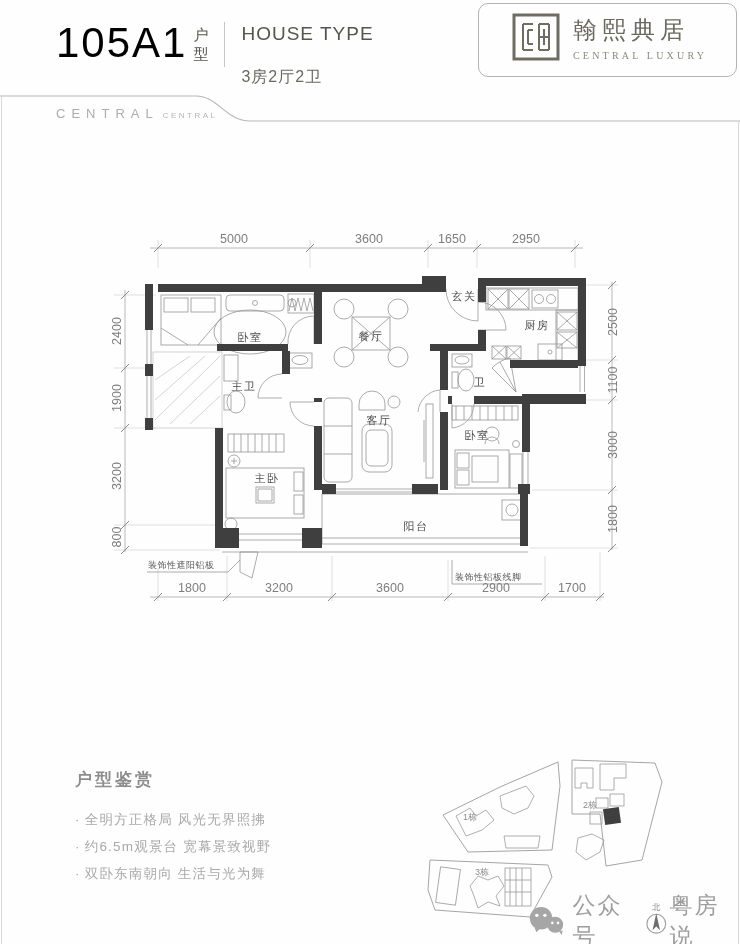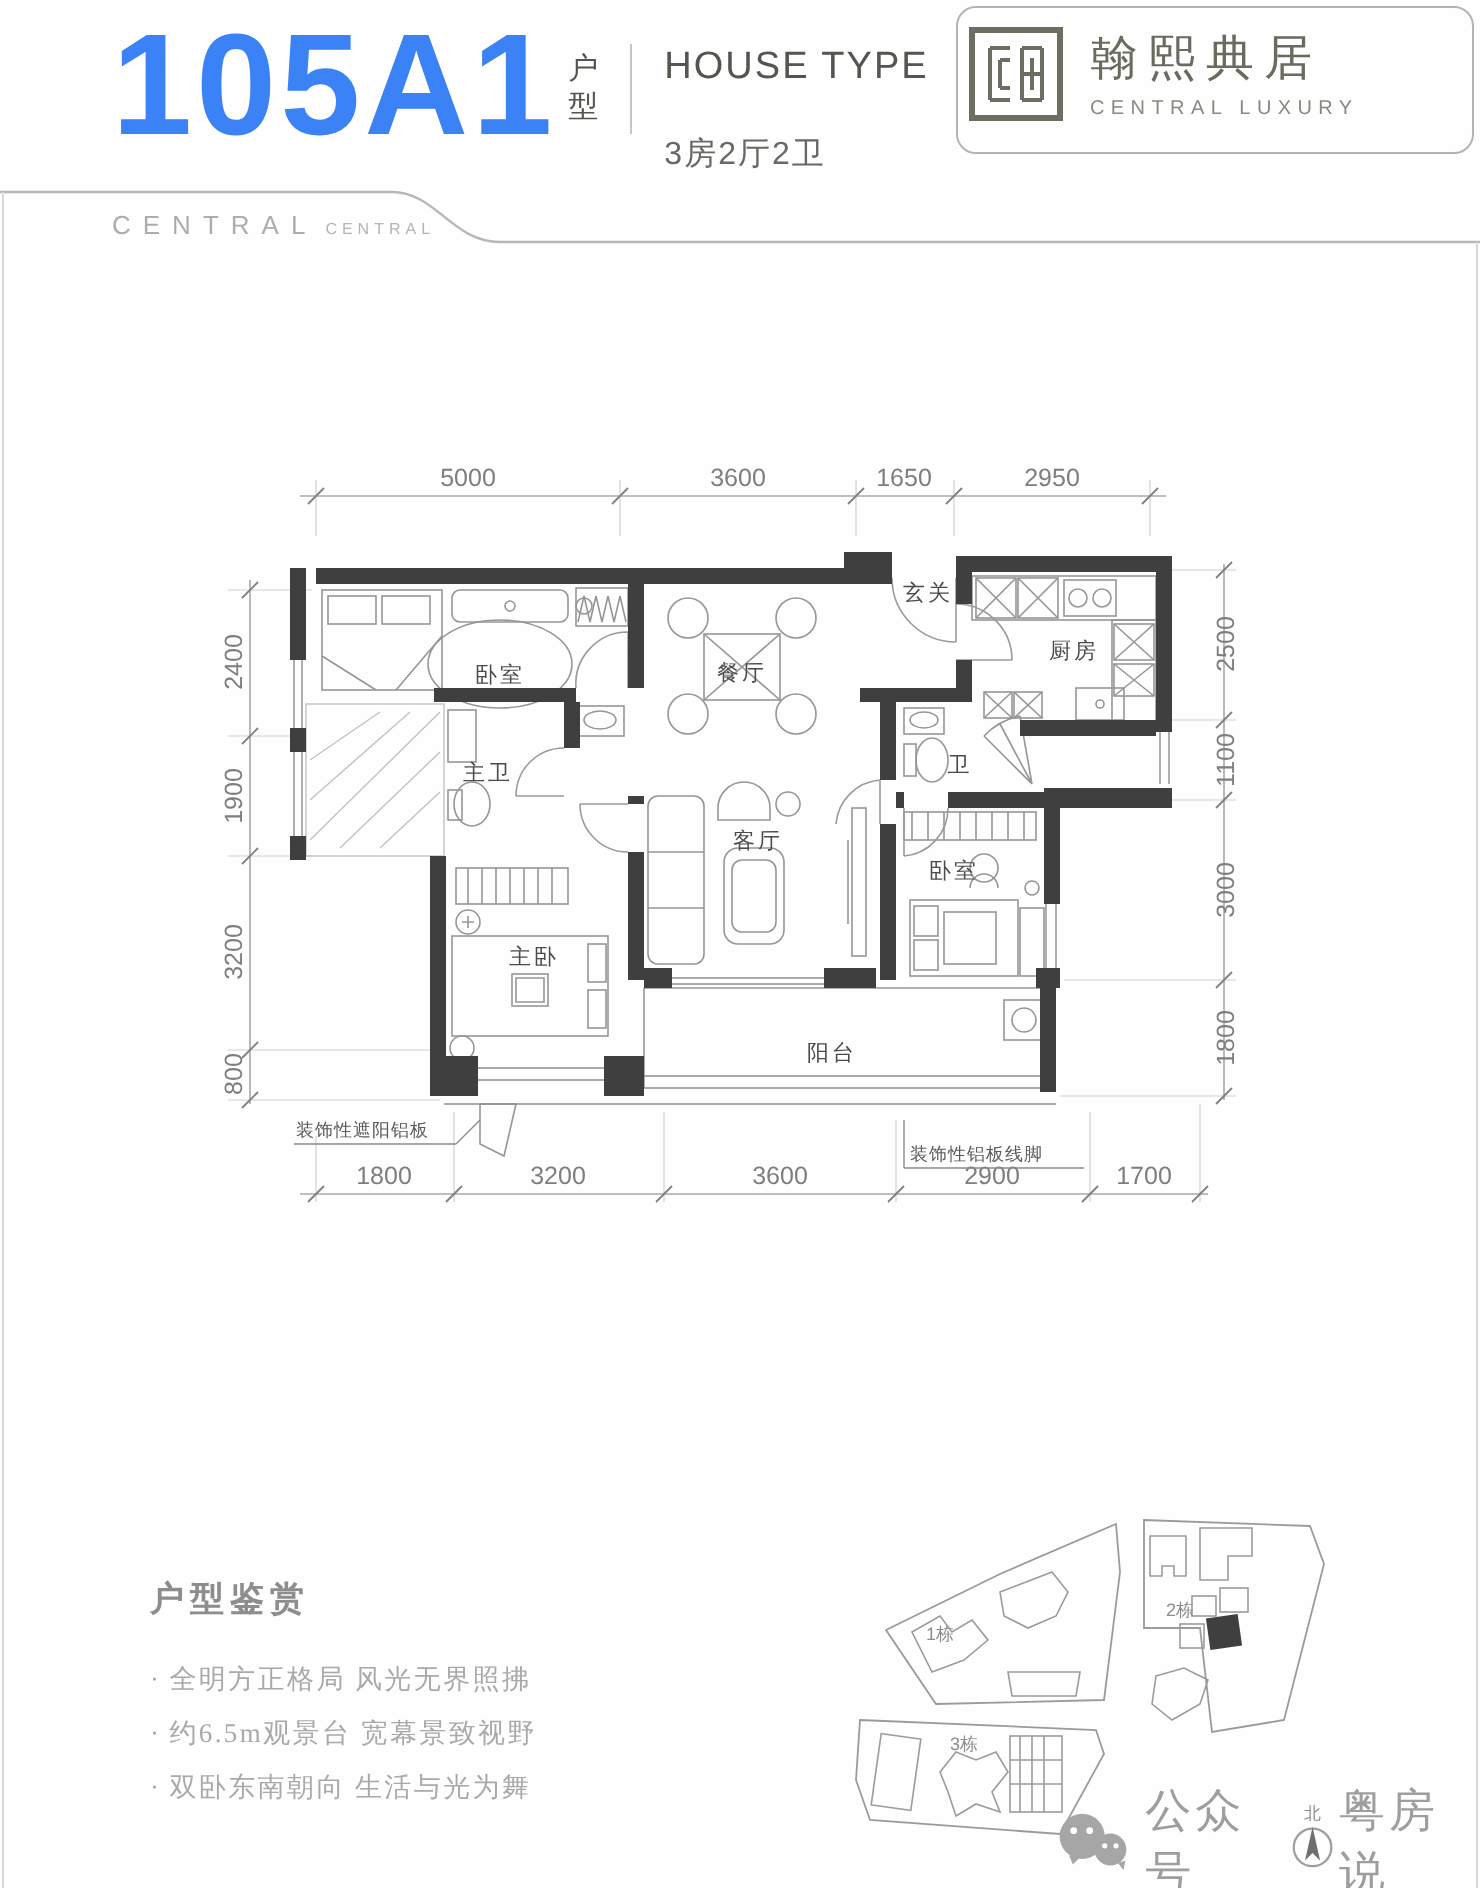--- a/index.html
+++ b/index.html
@@ -4,39 +4,39 @@
 <style>
   html,body{margin:0;padding:0;}
   body{
     width:740px;height:944px;position:relative;overflow:hidden;
     background:#fefefe;
     font-family:"Liberation Sans","DejaVu Sans",sans-serif;
   }
   .abs{position:absolute;}
   
   #unit-row{left:56px;top:12px;display:flex;align-items:flex-start;}
-  #unit-number{font-size:72px;font-weight:700;letter-spacing:2px;color:#3b82f6;line-height:62px;}
+  #unit-number{font-size:42px;font-weight:400;letter-spacing:2px;color:#000000;line-height:62px;}
   #unit-suffix{writing-mode:horizontal-tb;font-size:15px;line-height:19px;letter-spacing:1px;
     color:#54554e;margin:13px 0 0 6px;width:17px;}
   .v-divider{width:1px;background:#c6c6c6;height:45px;margin:10px 16px 0 14px;}
   #house-type-col{margin-top:11px;}
   #house-type-en{font-size:19px;letter-spacing:1px;color:#54554e;}
   #house-type-cn{font-size:16px;color:#686962;margin-top:22px;letter-spacing:1px;}
   
   #logo-box{left:478px;top:3px;width:257px;height:72px;border:1.4px solid #b5b4b0;border-radius:10px;}
-  #logo-content{left:484px;top:13px;display:flex;}
+  #logo-content{left:512px;top:13px;display:flex;align-items:center;font-family:Liberation Serif, serif;}
   #logo-text-cn{font-size:24px;letter-spacing:5px;color:#6b6a5f;font-weight:500;}
   #logo-text-en{font-size:10px;letter-spacing:3.2px;color:#8a897f;margin-top:4px;}
   
   #band-text{left:56px;top:104px;white-space:nowrap;}
   #band-main{font-size:13px;letter-spacing:6px;color:#aeada9;}
   #band-sub{font-size:8px;letter-spacing:2.5px;color:#b5b4b0;margin-left:4px;}
   .edge{background:#d8d8d8;width:1px;}
   
-  #features{left:75px;top:788px;width:320px;font-family:Liberation Serif, serif;}
+  #features{left:75px;top:768px;width:320px;}
   #features-title{font-size:17px;letter-spacing:3px;color:#8d8d8d;font-weight:700;margin:0 0 20px 0;}
   .feature-item{font-size:13.5px;letter-spacing:1.2px;color:#a9a9a9;margin-bottom:9px;line-height:18px;}
   .feature-item .bullet{margin-right:4px;}
   
   #watermark{left:527px;top:890px;display:flex;align-items:center;color:#9e9e9e;}
   .wm-text{font-size:23px;letter-spacing:2px;color:#9e9e9e;}
   #compass{margin:0 2px;position:relative;top:-2px;}
   svg text{font-family:"Liberation Sans","DejaVu Sans",sans-serif;}
 </style>
 </head>

